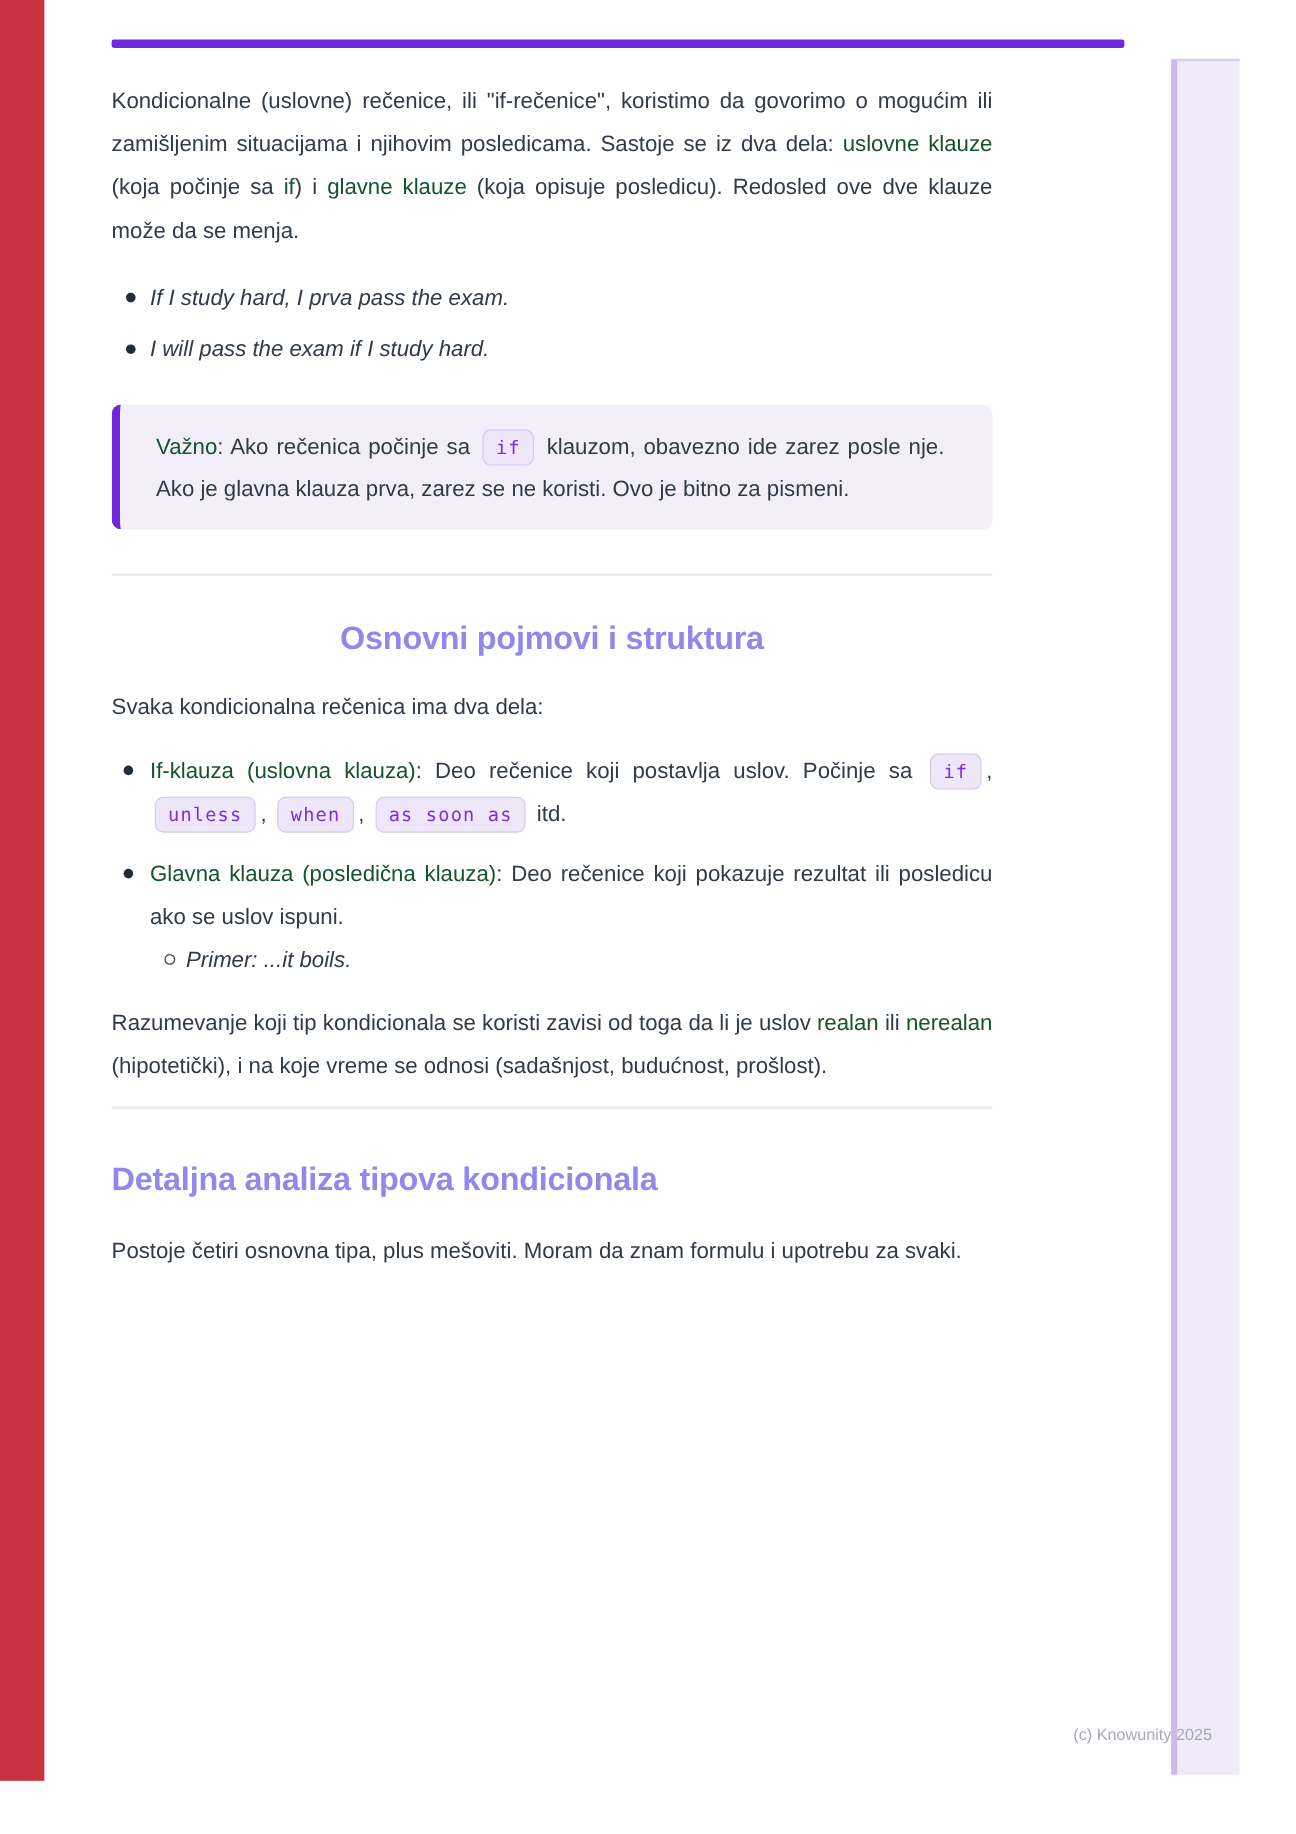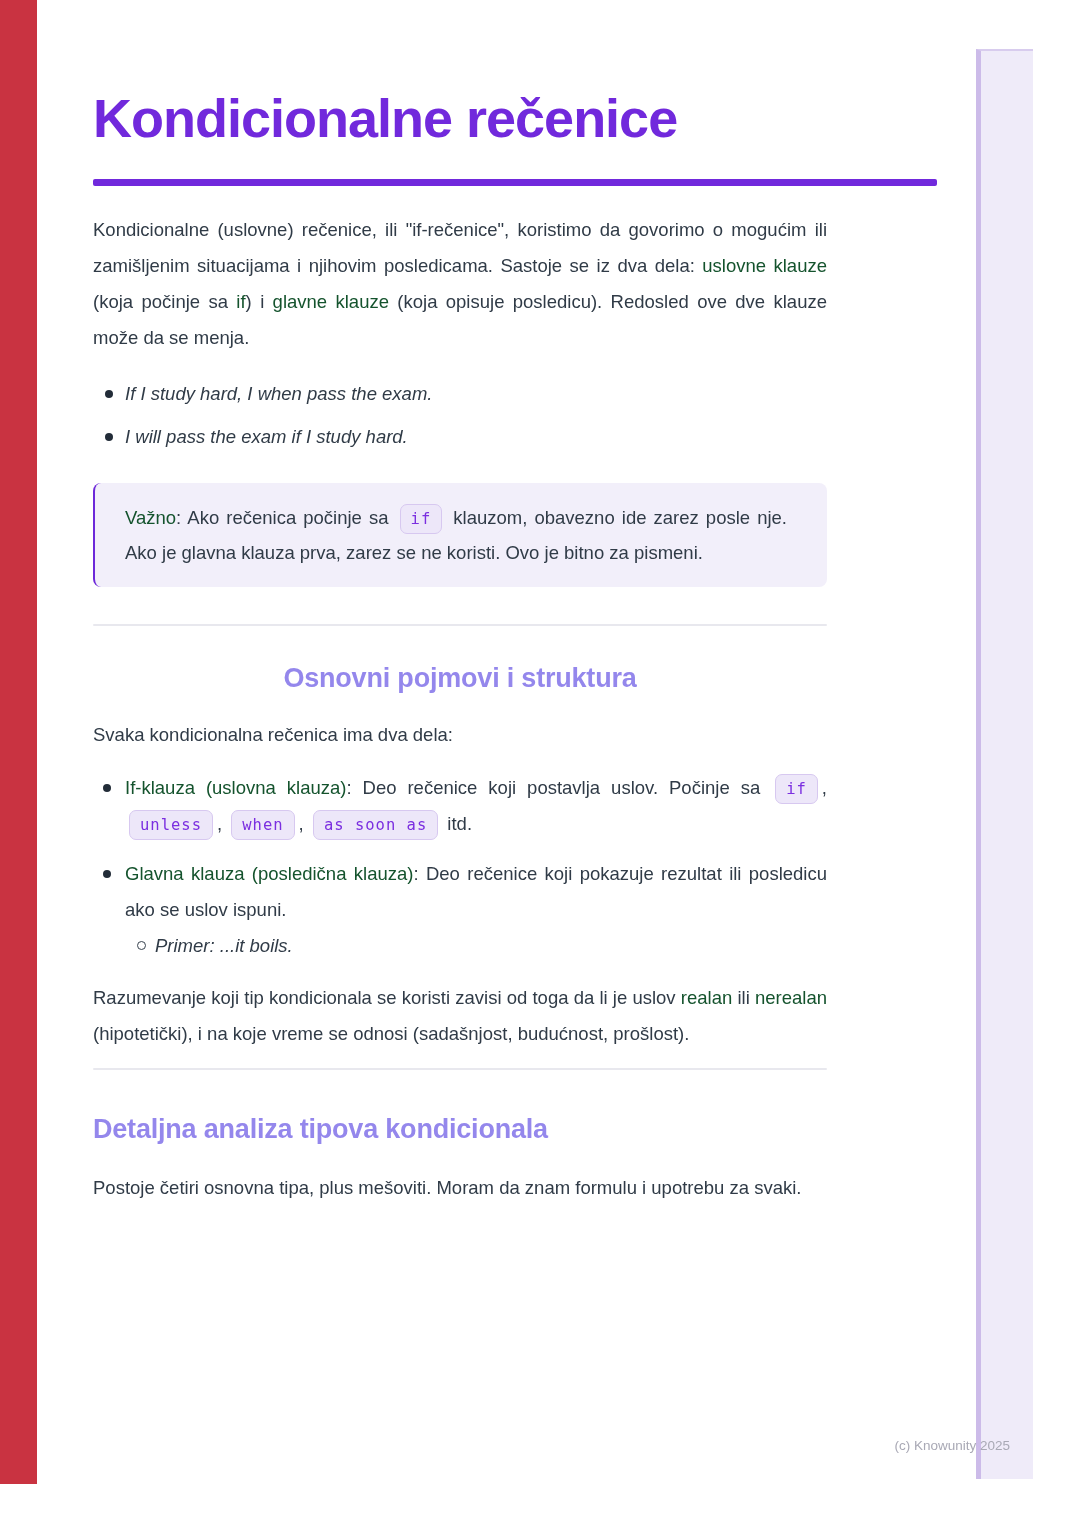--- a/index.html
+++ b/index.html
@@ -73,21 +73,21 @@
     position:relative;padding-left:32px;margin-bottom:7px;
     font-size:18.5px;line-height:36px;font-style:italic;
   }
   ul.examples li::before{
     content:"";position:absolute;left:12px;top:14px;
     width:8px;height:8px;border-radius:50%;background:#222C38;
   }
   .callout{
     margin-top:28px;
     background:var(--callout-bg);
-    border-left:2px solid #6d28d9;
+    border-left:7px solid #6d28d9;
     border-radius:8px;
     padding:17px 40px 17px 30px;
     font-size:18.5px;line-height:35px;text-align:justify;
   }
   .divider{margin-top:37px;height:2px;background:var(--divider);border-radius:1px;}
   .divider-2{margin-top:16px;}
   ul.main-list{margin-top:17px;}
   ul.main-list > li{
     position:relative;padding-left:32px;
     font-size:18.5px;line-height:36px;text-align:justify;
@@ -126,28 +126,27 @@
   }
 </style>
 </head>
 <body>
 
 <div class="left-accent"></div>
 <div class="right-strip"></div>
 
 <div class="content">
 
-  <h1 class="doc-title">Kondicionalne rečenice</h1>
   <div class="title-rule"></div>
 
 
   <p class="body p-intro">Kondicionalne (uslovne) rečenice, ili "if-rečenice", koristimo da govorimo o mogućim ili zamišljenim situacijama i njihovim posledicama. Sastoje se iz dva dela: <strong>uslovne klauze</strong> (koja počinje sa <strong>if</strong>) i <strong>glavne klauze</strong> (koja opisuje posledicu). Redosled ove dve klauze može da se menja.</p>
 
   <ul class="examples">
-    <li>If I study hard, I when pass the exam.</li>
+    <li>If I study hard, I prva pass the exam.</li>
     <li>I will pass the exam if I study hard.</li>
   </ul>
 
   <div class="callout"><strong>Važno</strong>: Ako rečenica počinje sa <span class="chip">if</span> klauzom, obavezno ide zarez posle nje. Ako je glavna klauza prva, zarez se ne koristi. Ovo je bitno za pismeni.</div>
 
   <div class="divider"></div>
 
   <h2 class="sec h2-basics">Osnovni pojmovi i struktura</h2>
 
   <p class="body p-lead">Svaka kondicionalna rečenica ima dva dela:</p>

